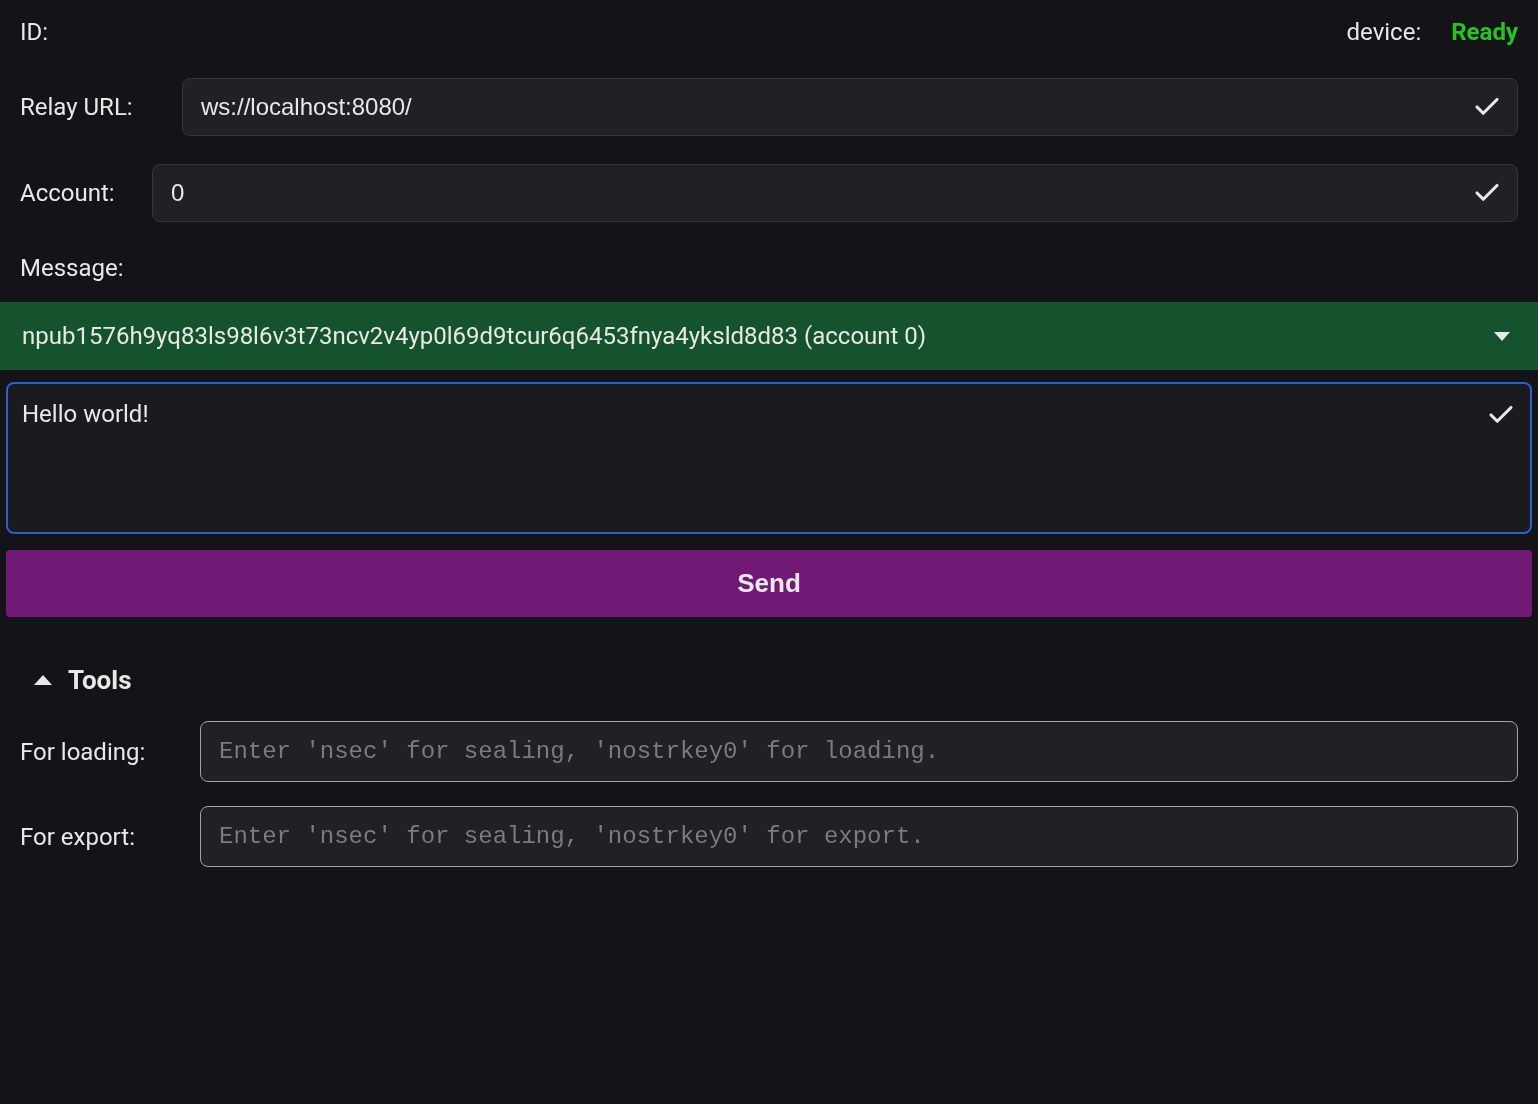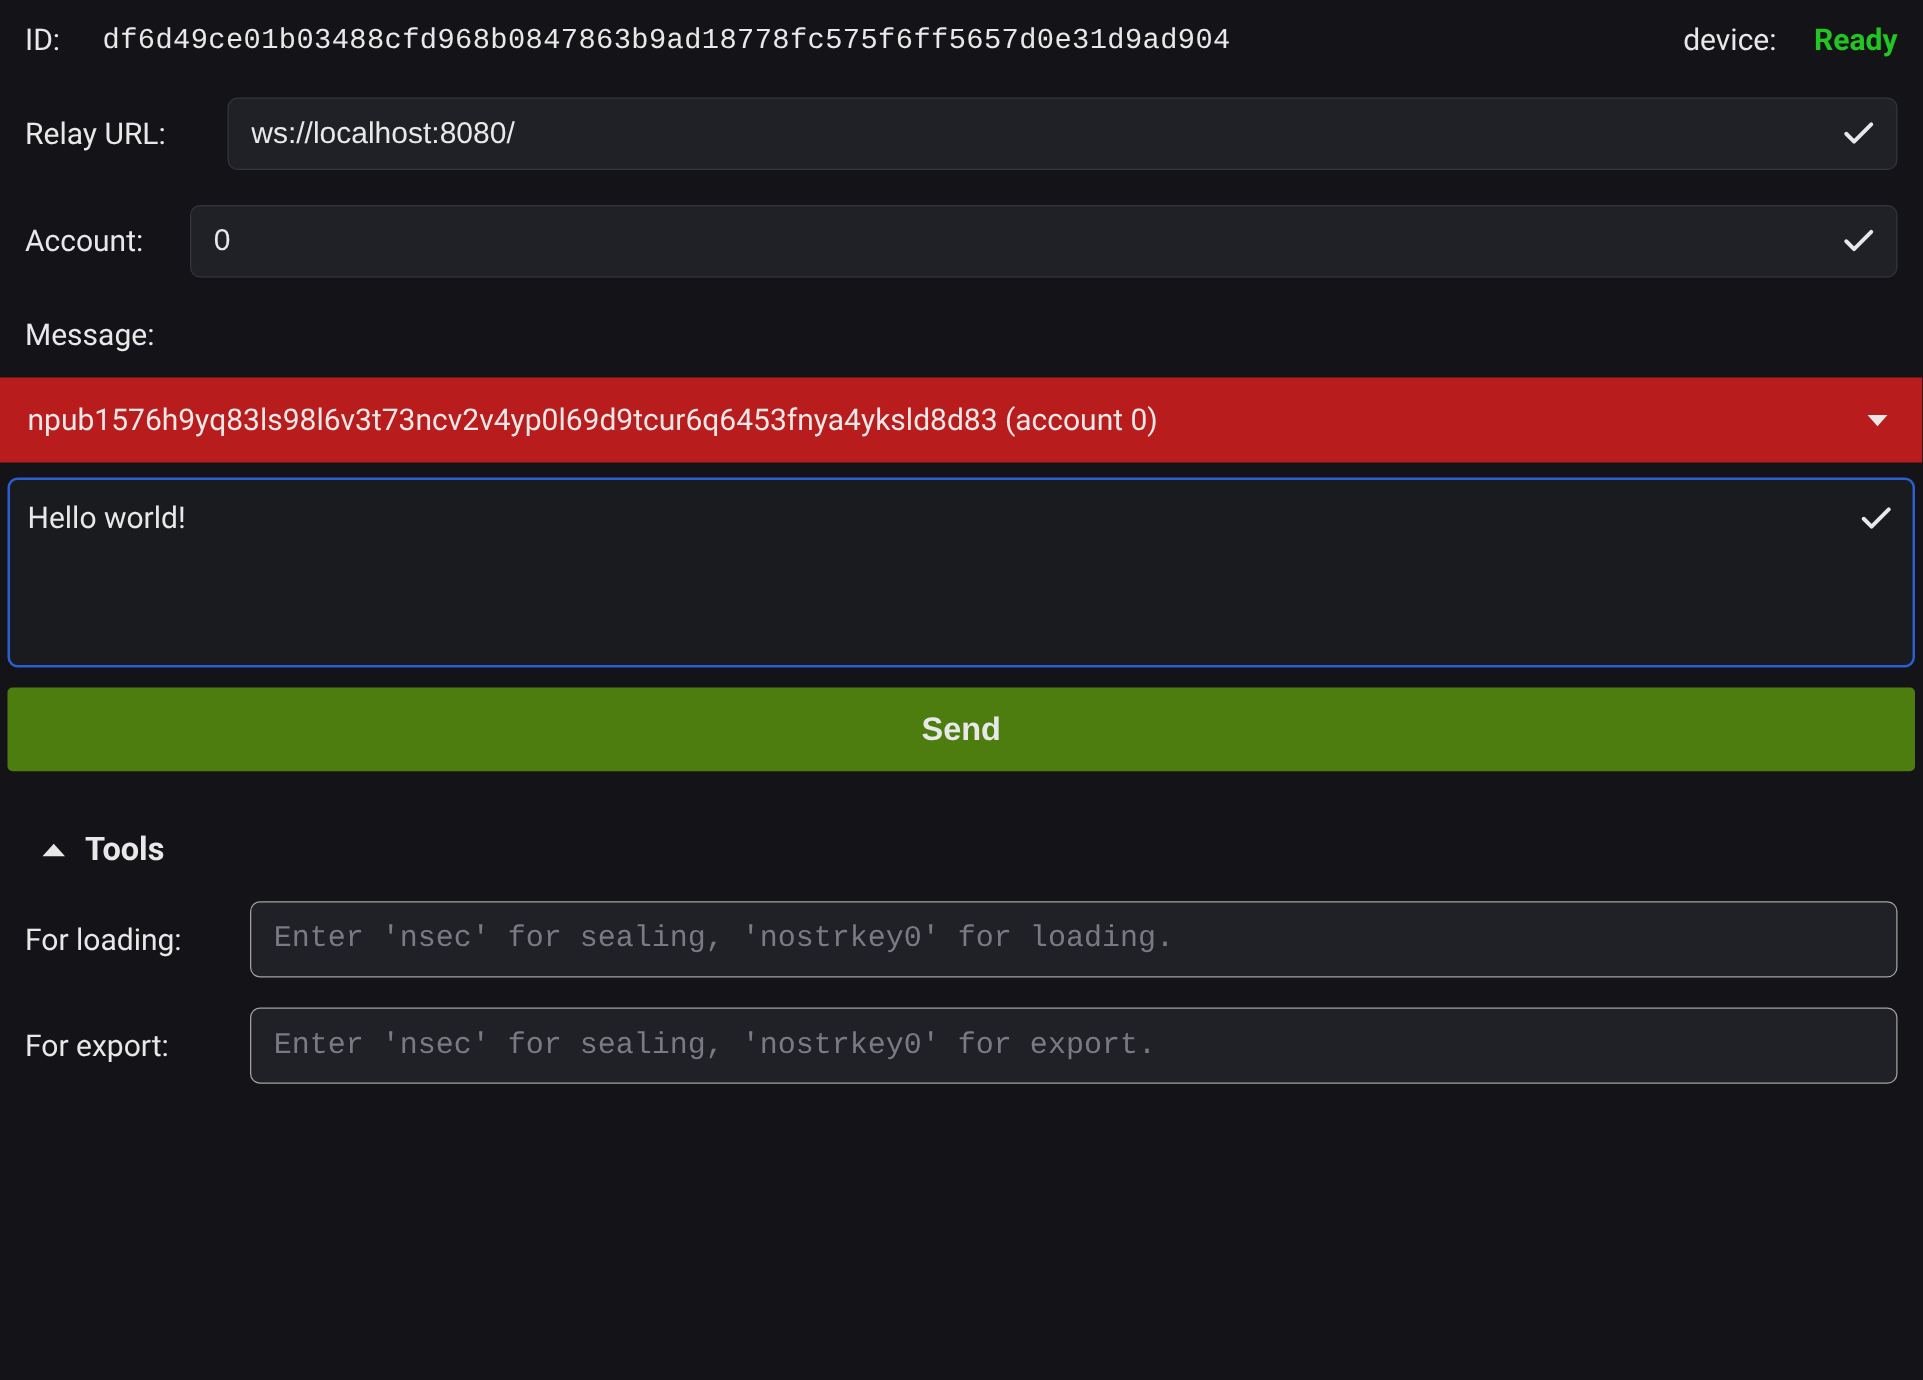--- a/index.html
+++ b/index.html
@@ -95,21 +95,21 @@
       height: 30px;
     }
 
     
     .message-label-row {
       padding: 18px 20px 20px 20px;
     }
 
     
     .select-bar {
-      background-color: #b91c1c;
+      background-color: #14532d;
       padding: 20px 22px;
       display: flex;
       align-items: center;
       justify-content: space-between;
       cursor: pointer;
       margin: 0;
     }
     .select-text {
       color: #e8e8e8;
       font-size: 24px;
@@ -152,21 +152,21 @@
     .textarea-check svg {
       width: 30px;
       height: 30px;
     }
 
     
     .send-button {
       display: block;
       width: calc(100% - 12px);
       margin: 4px 22px 0 6px;
-      background-color: #4d7c0f;
+      background-color: #701a75;
       border: none;
       border-radius: 4px;
       color: #e8e8e8;
       font-size: 26px;
       font-weight: 700;
       padding: 18px;
       cursor: pointer;
     }
 
     
@@ -212,21 +212,20 @@
     }
     .tool-input::placeholder {
       color: #7a7a82;
     }
   </style>
 </head>
 <body>
 
 <div class="header-row">
   <span class="id-label">ID:</span>
-  <span class="id-value">df6d49ce01b03488cfd968b0847863b9ad18778fc575f6ff5657d0e31d9ad904</span>
   <span class="header-spacer"></span>
   <span class="device-label">device:</span>
   <span class="device-status">Ready</span>
 </div>
 
 <div class="row">
   <span class="row-label">Relay URL:</span>
   <div class="input-wrap">
     <input class="text-input" type="text" value="ws://localhost:8080/" style="">
     <span class="check-suffix">

